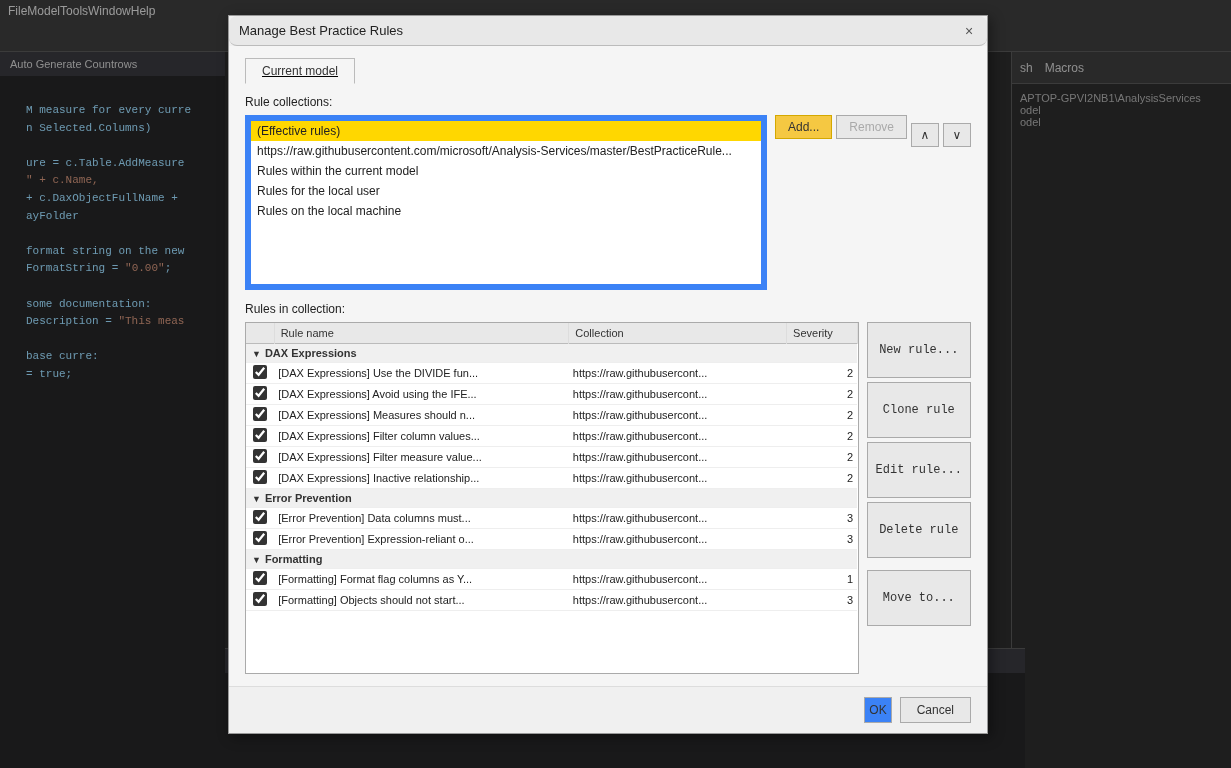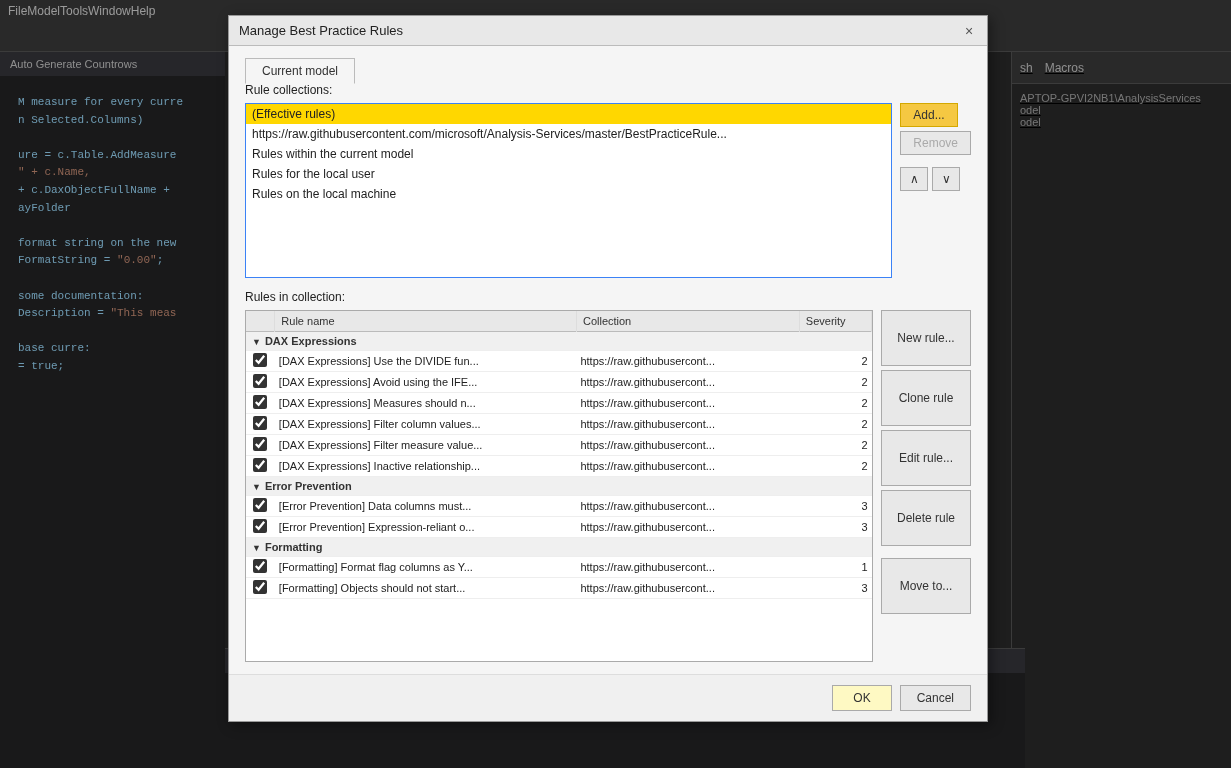--- a/index.html
+++ b/index.html
@@ -54,35 +54,34 @@
     }
 
     .ide-sidebar-title {
       background: #37373d;
       padding: 6px 10px;
       color: #ccc;
       font-size: 11px;
     }
 
     .ide-code {
-      padding: 18px;
+      padding: 26px;
       color: #4ec9b0;
       font-family: 'Courier New', monospace;
       font-size: 11px;
       line-height: 1.6;
     }
 
     .ide-right {
       position: absolute;
       top: 52px; right: 0;
       width: 220px;
       height: 716px;
       background: #2b2b2b;
       border-left: 1px solid #555;
-      text-decoration: underline;
     }
 
     .ide-right-toolbar {
       height: 32px;
       background: #3c3c3c;
       display: flex;
       align-items: center;
       padding: 0 8px;
       gap: 12px;
       color: #ccc;
@@ -144,20 +143,21 @@
     }
 
     .dialog-titlebar {
       background: #e8e8e8;
       border-bottom: 1px solid #bbb;
       padding: 6px 10px;
       display: flex;
       align-items: center;
       justify-content: space-between;
       height: 30px;
+      border-radius: 8px;
     }
 
     .dialog-title {
       font-size: 13px;
       font-weight: normal;
       color: #222;
     }
 
     .dialog-close {
       width: 16px;
@@ -173,20 +173,22 @@
     }
 
     .dialog-body {
       padding: 12px 16px;
       background: #f5f5f5;
     }
 
     
     .tab-bar {
       display: flex;
+      margin-bottom: 12px;
+      text-decoration: underline;
     }
 
     .tab {
       padding: 5px 16px;
       background: #e0e0e0;
       border: 1px solid #bbb;
       border-bottom: none;
       cursor: pointer;
       color: #333;
       font-size: 12px;
@@ -207,21 +209,21 @@
     }
 
     .collections-area {
       display: flex;
       gap: 8px;
       margin-bottom: 12px;
     }
 
     .collections-list {
       flex: 1;
-      border: 1px solid #3b82f6;
+      border: 6px solid #3b82f6;
       background: white;
       height: 175px;
       overflow-y: auto;
     }
 
     .collection-item {
       padding: 3px 6px;
       cursor: pointer;
       color: #222;
       font-size: 12px;
@@ -344,35 +346,36 @@
     .rules-buttons {
       display: flex;
       flex-direction: column;
       gap: 4px;
       min-width: 90px;
     }
 
     .btn-wide {
       padding: 20px 8px;
       min-width: 88px;
+      font-family: Liberation Mono, monospace;
     }
 
     
     .dialog-footer {
       padding: 10px 16px;
       display: flex;
       justify-content: flex-end;
       gap: 8px;
       border-top: 1px solid #ddd;
       background: #f0f0f0;
     }
 
     .btn-ok {
-      padding: 5px 20px;
-      background: #fef9c3;
+      padding: 5px 4px;
+      background: #3b82f6;
       border: 1px solid #aaa;
       cursor: pointer;
       font-size: 12px;
     }
 
     .btn-cancel {
       padding: 5px 16px;
       background: #e8e8e8;
       border: 1px solid #aaa;
       cursor: pointer;
@@ -465,21 +468,21 @@
     <div class="section-label">Rule collections:</div>
     <div class="collections-area">
       <div class="collections-list">
 
       <div class="collection-item selected">(Effective rules)</div>
           <div class="collection-item">https://raw.githubusercontent.com/microsoft/Analysis-Services/master/BestPracticeRule...</div>
           <div class="collection-item">Rules within the current model</div>
           <div class="collection-item">Rules for the local user</div>
           <div class="collection-item">Rules on the local machine</div>
         </div>
-      <div style="display:flex; flex-direction:column; gap:4px; align-items:flex-start;">
+      <div style="display:flex; flex-direction:row; gap:4px; align-items:flex-start;">
         <button class="btn btn-add">Add...</button>
         <button class="btn" disabled="">Remove</button>
         <div style="display:flex; gap:4px; margin-top:8px;">
           <button class="btn btn-arrow">∧</button>
           <button class="btn btn-arrow">∨</button>
         </div>
       </div>
     </div>
 
     <div class="rules-section-label">Rules in collection:</div>

